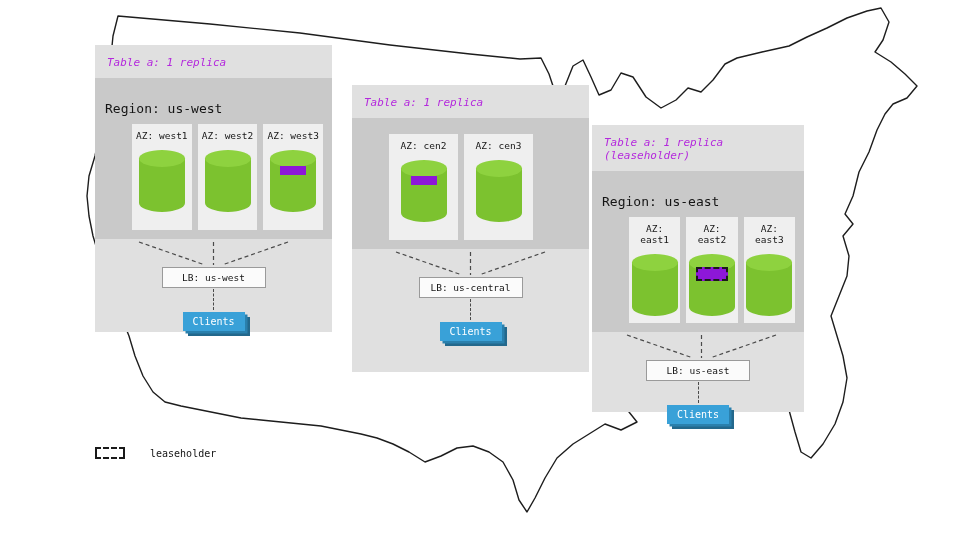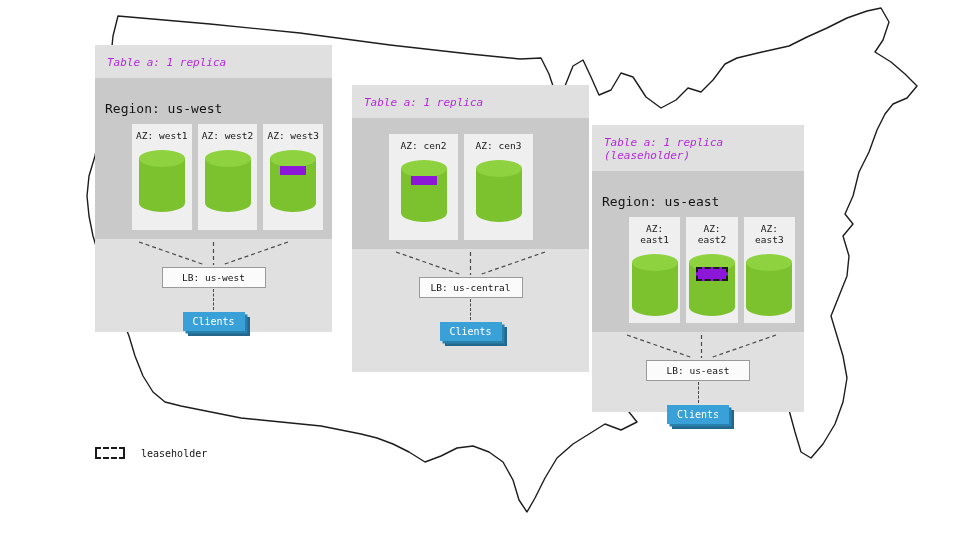--- a/index.html
+++ b/index.html
@@ -37,21 +37,21 @@
   .connectors { display:block; margin:1px auto 0 auto; }
   .dash { stroke:#4a4a4a; stroke-width:1.2; stroke-dasharray:4 3; fill:none; }
   .lb-box { width:104px; margin:0 auto; background:#fbfbfb; border:1px solid #9a9a9a;
             font-size:9.5px; text-align:center; padding:4px 0; color:#141414; }
   .vline { width:0; height:21px; margin:1px auto 2px auto; border-left:1.5px dashed #4a4a4a; }
   .clients-box { width:62px; margin:0 auto; background:#39a1d8; color:#ffffff;
                  font-size:10px; text-align:center; padding:4px 0;
                  box-shadow:2.5px 2.5px 0 #2a80ad, 5px 5px 0 #23688c; }
 
   
-  .legend { position:absolute; z-index:2; left:95px; top:447px; display:flex; align-items:center; gap:16px; }
+  .legend { position:absolute; z-index:2; left:95px; top:447px; display:flex; align-items:center; gap:25px; }
   .legend-swatch { width:30px; height:12px; background:#ffffff; border:2px dashed #1a1a1a; }
   .legend-label { font-size:10px; color:#141414; }
 </style>
 </head>
 <body>
 
 <div class="stage">
 
   <svg class="map-svg" width="960" height="540" viewBox="0 0 960 540" aria-hidden="true">
     <path class="map-outline" d="M 118 16 L 210 24 L 300 33 L 390 45 L 470 54 L 520 59 L 541 58

